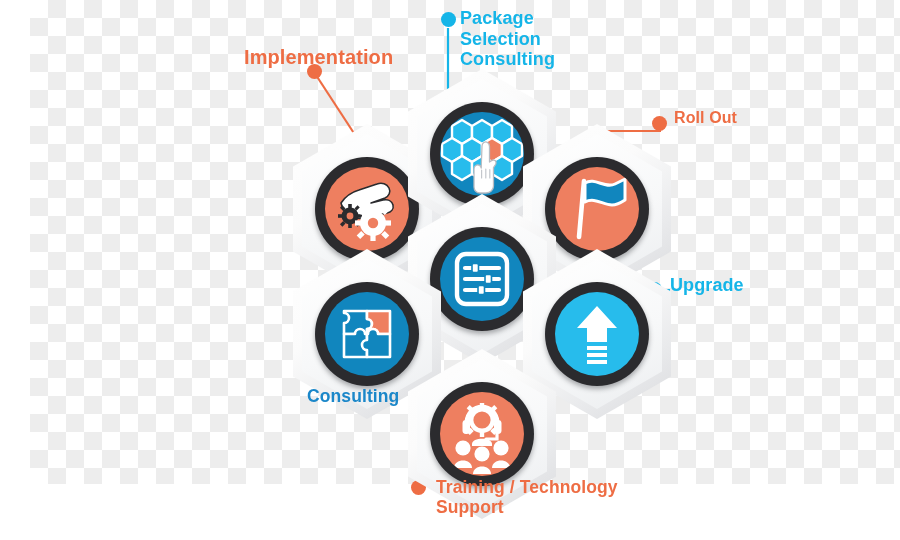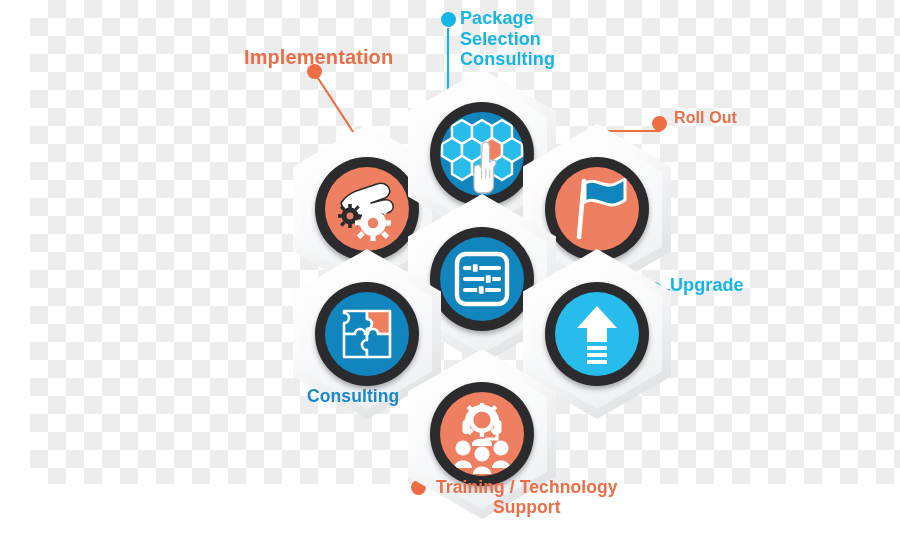--- a/index.html
+++ b/index.html
@@ -320,16 +320,16 @@
 
   <div class="label" style="left:214px;top:46px;color:#EE6D44;font-size:20px;">Implementation</div>
 
   <div class="label" style="left:644px;top:109px;color:#EE6D44;font-size:16px;">Roll Out</div>
 
   <div class="label" style="left:640px;top:275px;color:#15B5E8;font-size:18px;">Upgrade</div>
 
 
   <div class="label" style="left:277px;top:387px;color:#1B87C9;font-size:17.5px;">Consulting</div>
 
-  <div class="label" style="left:406px;top:478px;color:#EE6D44;font-size:17.5px;text-align:center;">Training / Technology
+  <div class="label" style="left:406px;top:478px;color:#EE6D44;font-size:17.5px;">Training / Technology
 Support</div>
 
 </div>
 
 </body></html>

